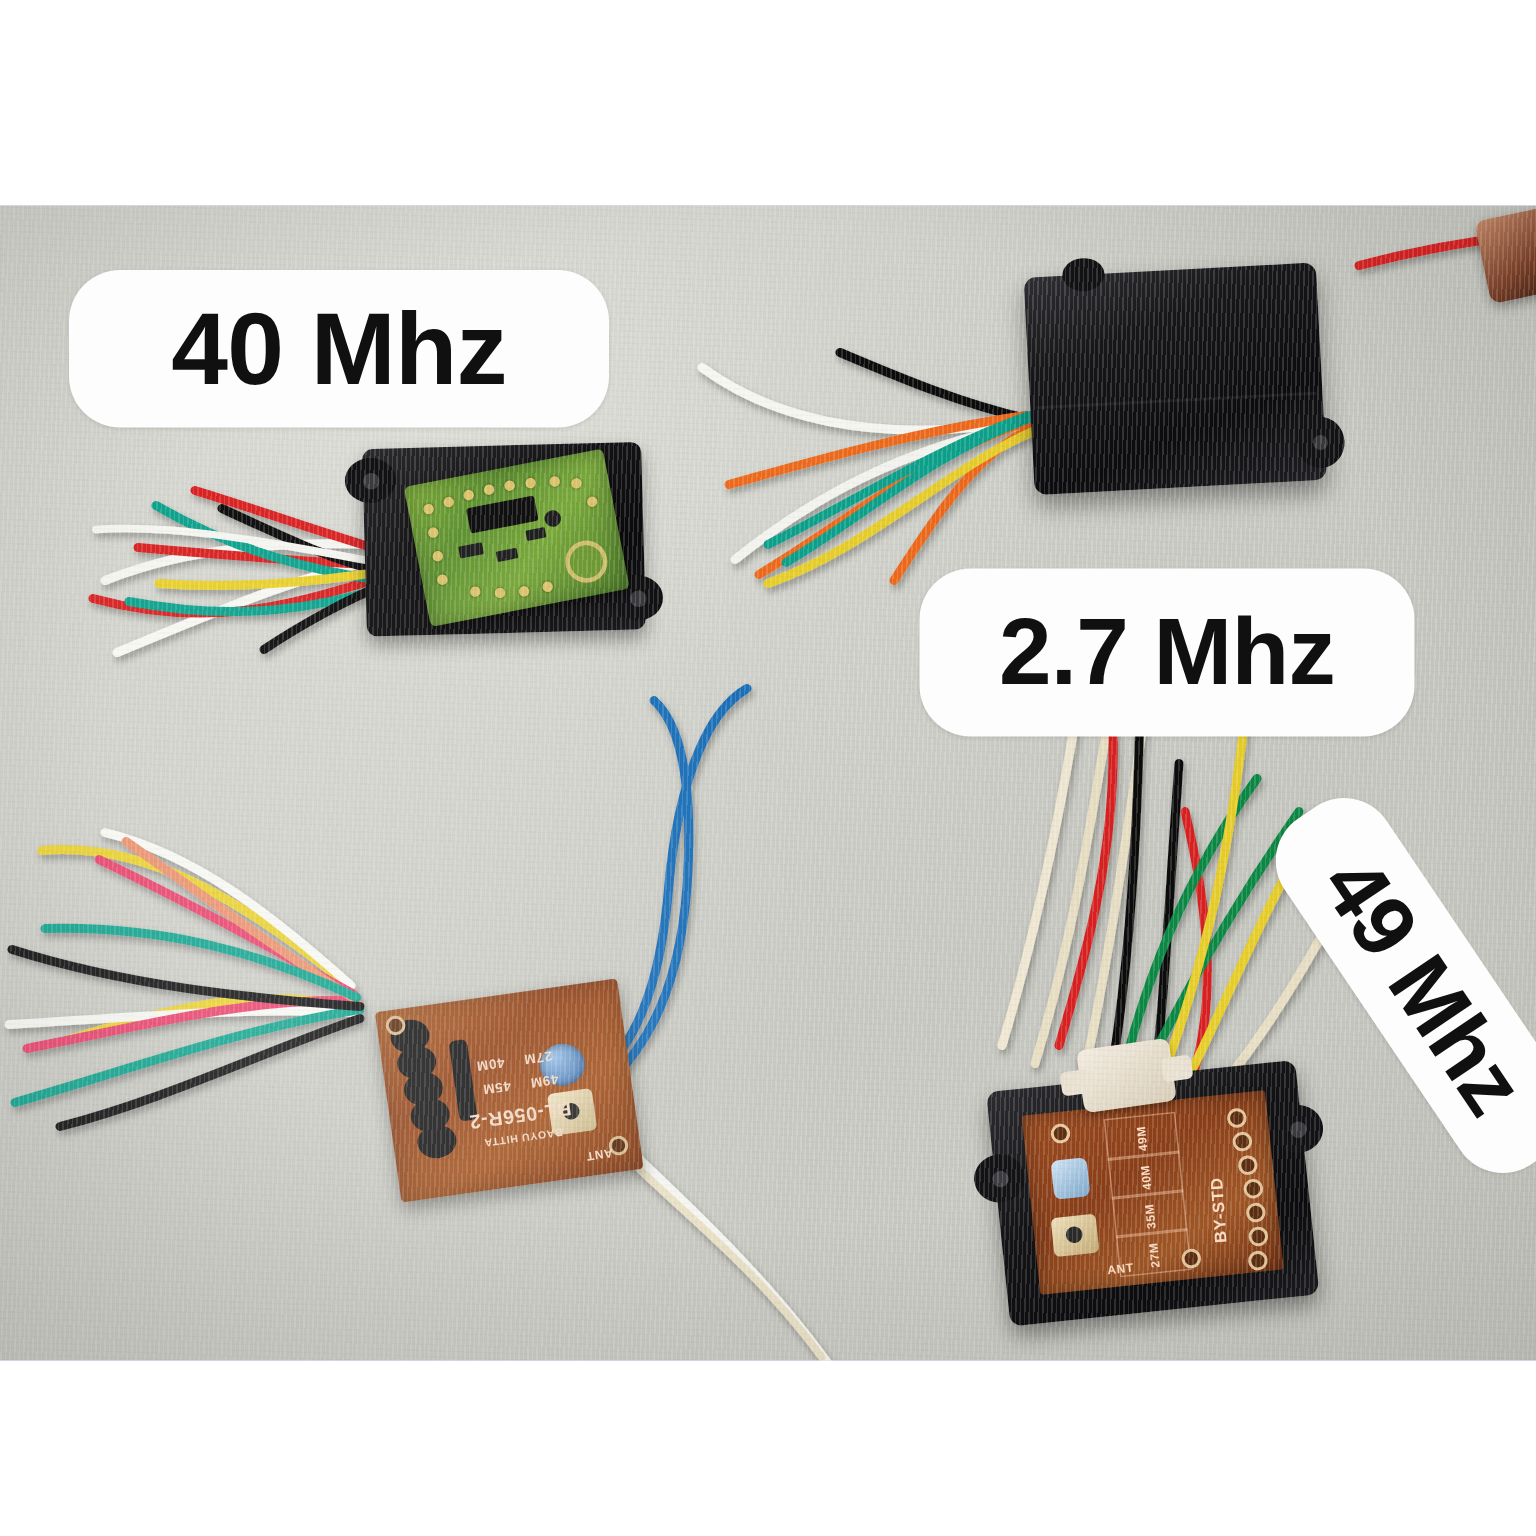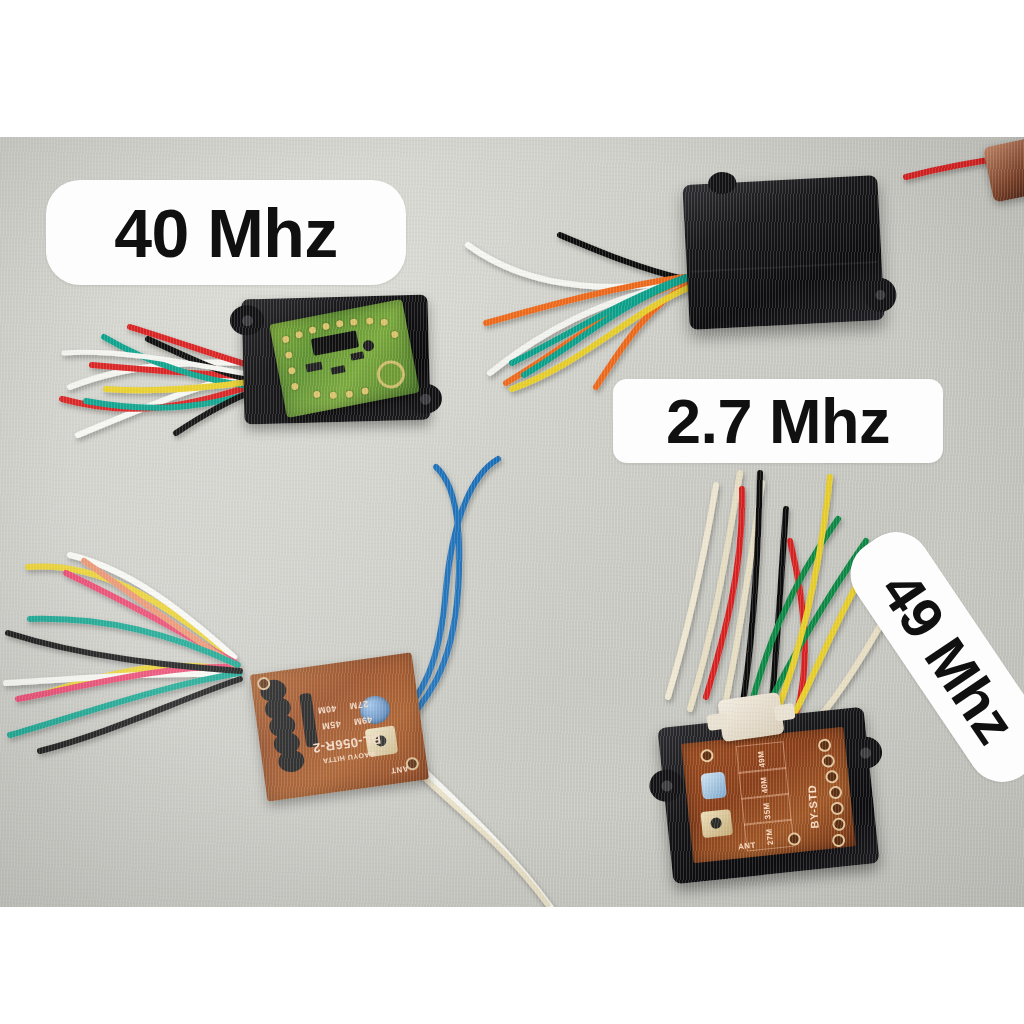--- a/index.html
+++ b/index.html
@@ -39,21 +39,21 @@
 
   
   .pill{
     position:absolute;background:#fdfdfd;border-radius:34px;
     display:flex;align-items:center;justify-content:center;
     color:#101010;font-weight:700;letter-spacing:-.5px;
     box-shadow:0 1px 3px rgba(0,0,0,.10);
     white-space:nowrap;
   }
   #pill-40{left:46px;top:168px;width:360px;height:105px;font-size:68px;}
-  #pill-27{left:613px;top:367px;width:330px;height:84px;font-size:63px;border-radius:14px;}
+  #pill-27{left:613px;top:367px;width:330px;height:112px;font-size:63px;}
   #pill-35{left:148px;top:786px;width:330px;height:88px;font-size:62px;}
   #pill-49{
     left:810px;top:604px;width:278px;height:82px;font-size:58px;
     transform:rotate(56deg);transform-origin:50% 50%;
   }
 
   
   .mod{position:absolute;}
 
   

